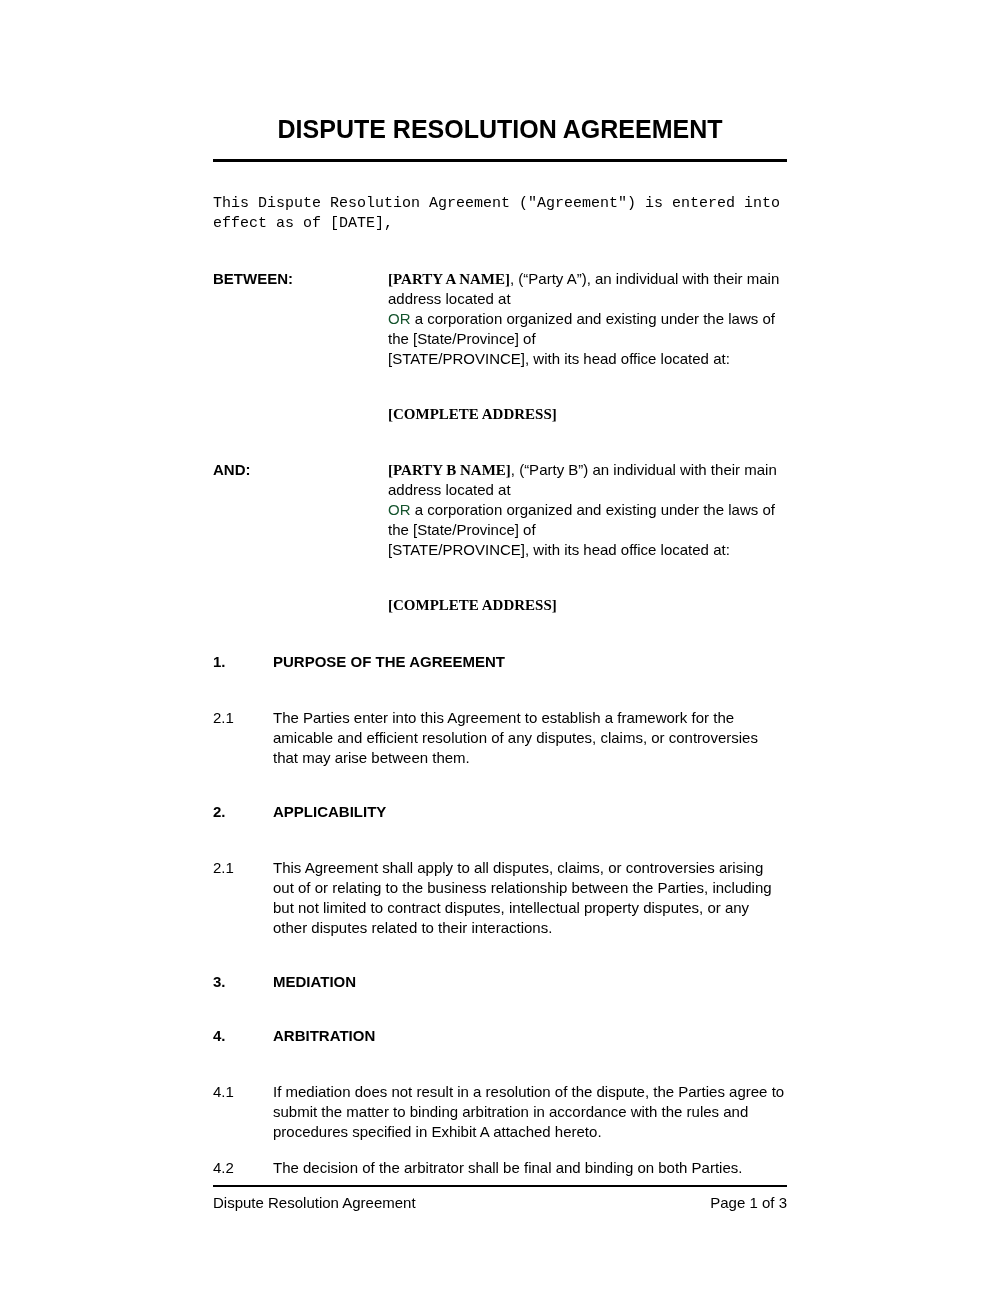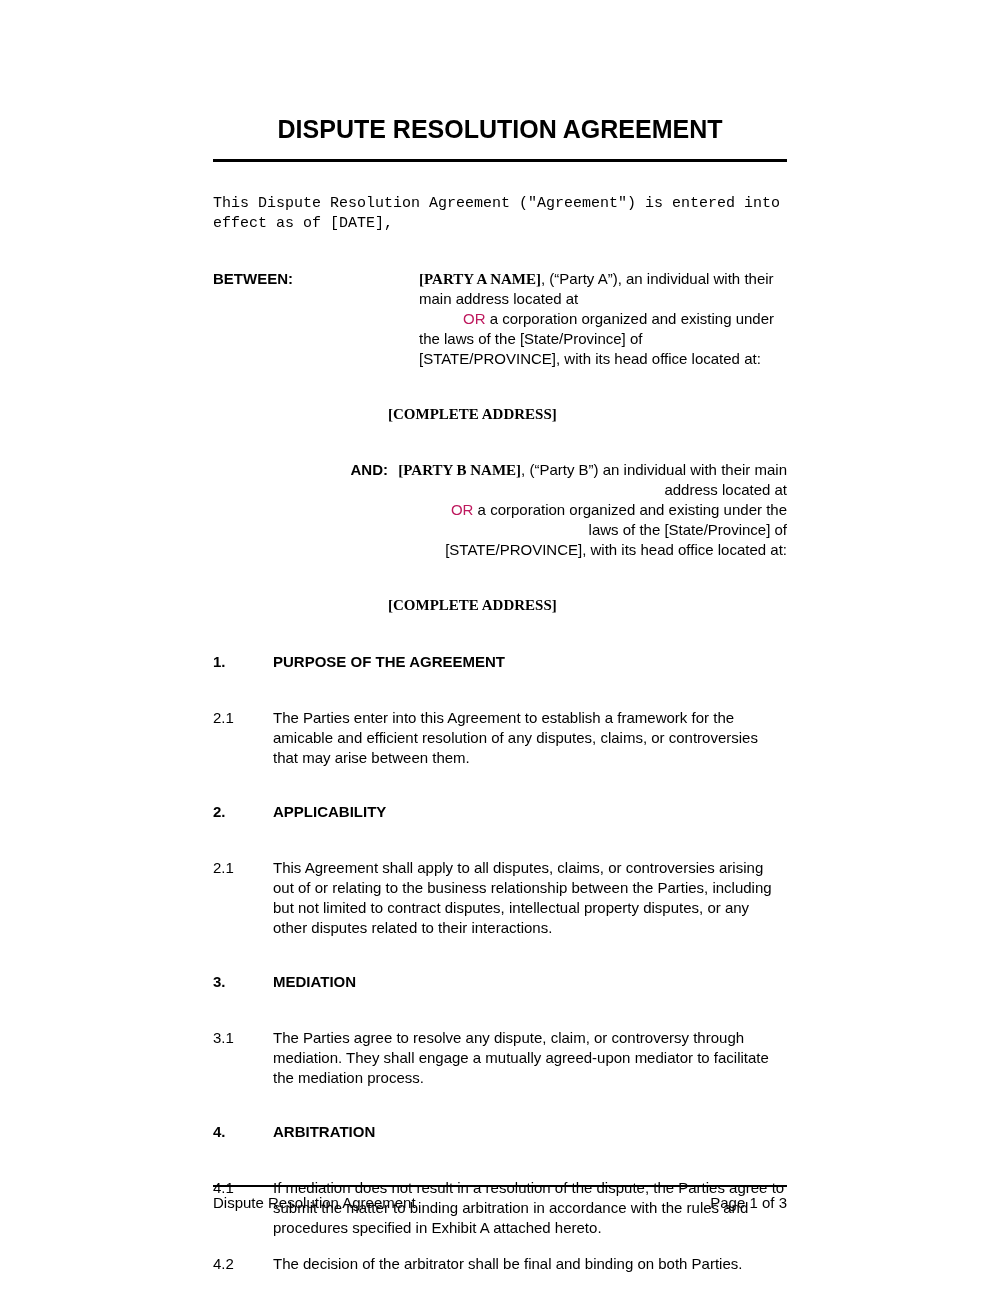--- a/index.html
+++ b/index.html
@@ -32,26 +32,26 @@
   .intro {
     margin: 32px 0 0 0;
     line-height: 20px;
     font-family: Liberation Mono, monospace;
   }
   .party-row {
     display: grid;
     grid-template-columns: 175px 1fr;
     line-height: 20px;
   }
-  .party-row.first { margin-top: 35px; gap: 31px; }
-  .party-row.second { margin-top: 36px; text-align: right; }
+  .party-row.first { margin-top: 35px; }
+  .party-row.second { margin-top: 36px; }
   .party-label { font-weight: bold; }
   .addr-row { margin-top: 35px; }
   .bold { font-weight: bold; font-family: Liberation Serif, serif; }
-  .muted { color: #be185d; margin-left: 44px; }
+  .muted { color: #14532d; }
   .sec-head {
     display: grid;
     grid-template-columns: 60px 1fr;
     line-height: 20px;
     font-weight: bold;
   }
   .clause {
     display: grid;
     grid-template-columns: 60px 1fr;
     line-height: 20px;
@@ -118,24 +118,20 @@
   </div>
   <div class="clause mt36">
     <div>2.1</div>
     <div>This Agreement shall apply to all disputes, claims, or controversies arising out of or relating to the business relationship between the Parties, including but not limited to contract disputes, intellectual property disputes, or any other disputes related to their interactions.</div>
   </div>
 
   <div class="sec-head mt34">
     <div>3.</div>
     <div>MEDIATION</div>
   </div>
-  <div class="clause mt36">
-    <div>3.1</div>
-    <div>The Parties agree to resolve any dispute, claim, or controversy through mediation. They shall engage a mutually agreed-upon mediator to facilitate the mediation process.</div>
-  </div>
 
   <div class="sec-head mt34">
     <div>4.</div>
     <div>ARBITRATION</div>
   </div>
   <div class="clause mt36">
     <div>4.1</div>
     <div>If mediation does not result in a resolution of the dispute, the Parties agree to submit the matter to binding arbitration in accordance with the rules and procedures specified in Exhibit A attached hereto.</div>
   </div>
   <div class="clause mt16">

